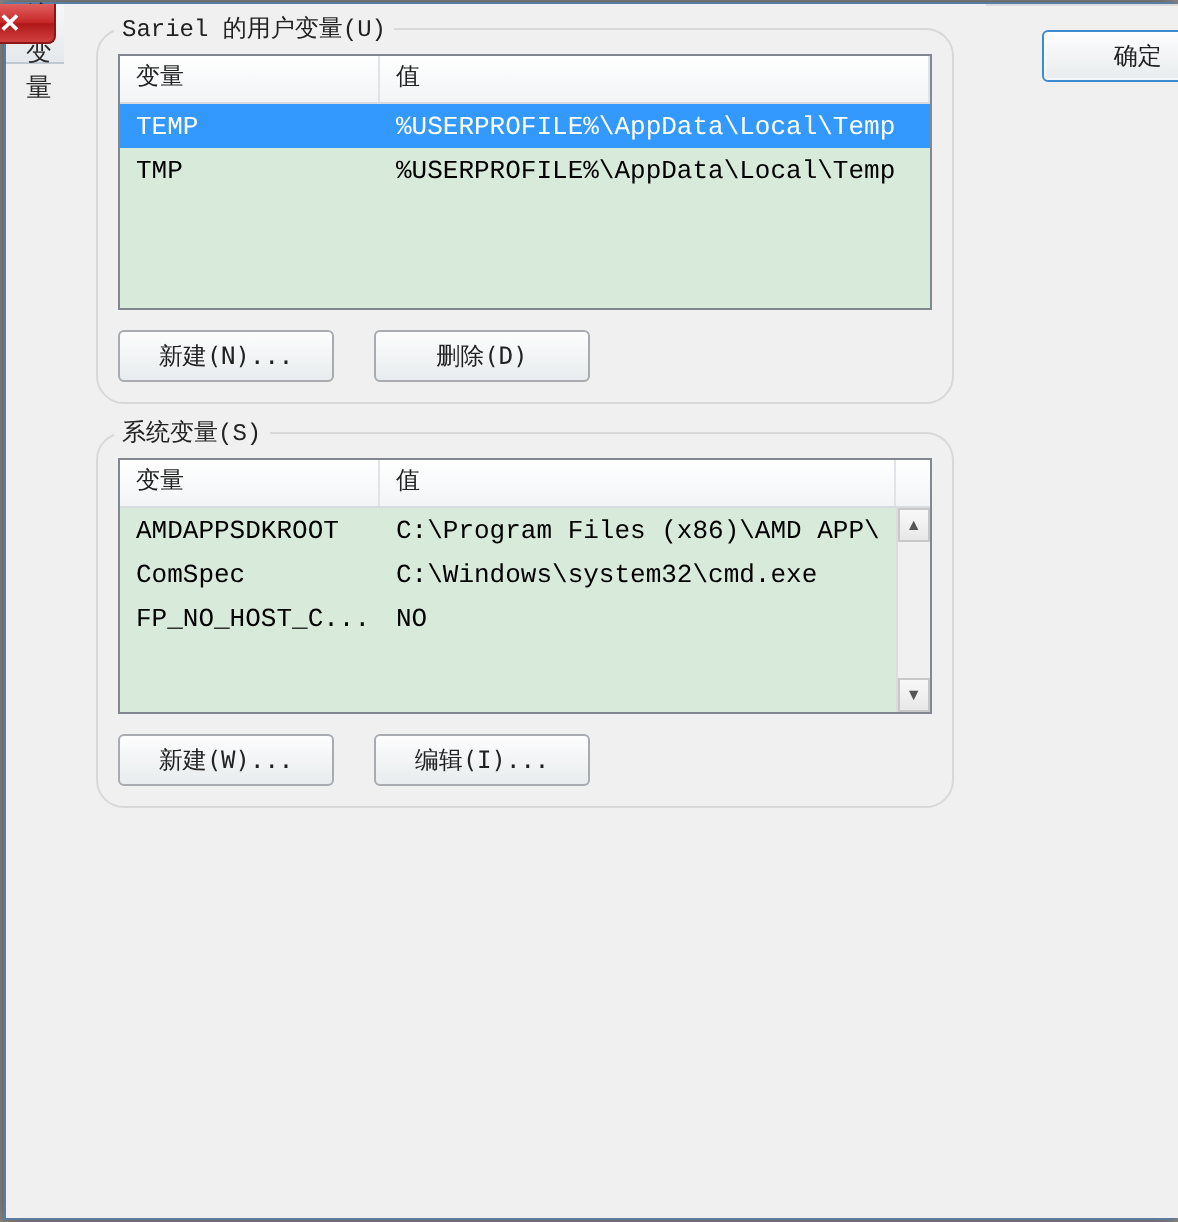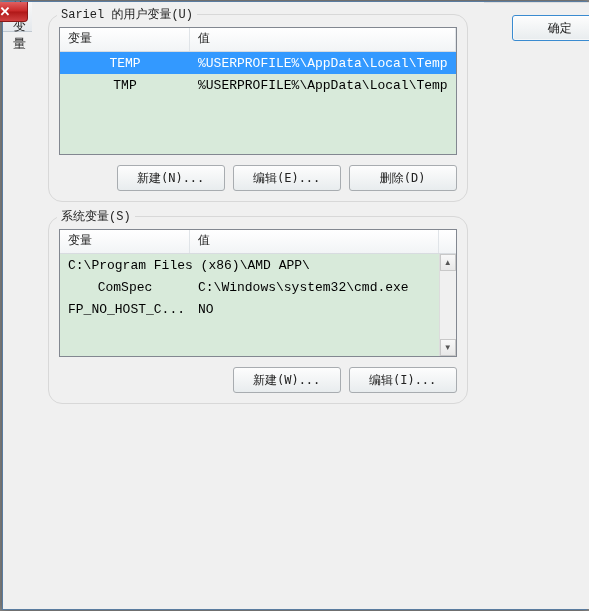--- a/index.html
+++ b/index.html
@@ -126,21 +126,21 @@
     }
     .row.selected {
       background: #3399ff;
       color: #fff;
     }
     .cell {
       padding: 0 8px;
       white-space: nowrap;
       overflow: hidden;
     }
-    .cell.c1 { width: 130px; text-align: center; }
+    .cell.c1 { width: 130px; }
     .cell.c2 { flex: 1; }
     .scrollbar {
       width: 17px;
       background: #f0f0f0;
       border-left: 1px solid #dcdcdc;
       display: flex;
       flex-direction: column;
     }
     .scroll-arrow {
       height: 17px;
@@ -150,22 +150,22 @@
       align-items: center;
       justify-content: center;
       font-size: 8px;
       color: #555;
       cursor: pointer;
     }
     .scroll-track { flex: 1; }
     .btn-row {
       margin-top: 10px;
       display: flex;
-      justify-content: flex-end;
-      gap: 8px;
+      justify-content: flex-start;
+      gap: 20px;
     }
     .btn {
       min-width: 108px;
       height: 26px;
       border: 1px solid #a8acb0;
       border-radius: 3px;
       background: linear-gradient(to bottom, #fdfdfd, #e8ecee);
       font-size: 12px;
       font-family: "SimSun", monospace;
       color: #222;
@@ -219,36 +219,36 @@
             </div>
             <div class="row">
               <div class="cell c1">TMP</div>
               <div class="cell c2">%USERPROFILE%\AppData\Local\Temp</div>
             </div>
           </div>
         </div>
       </div>
       <div class="btn-row">
         <button class="btn">新建(N)...</button>
-        <button class="btn">编辑(E)...</button>
         <button class="btn">删除(D)</button>
       </div>
     </div>
 
     <div class="groupbox">
       <div class="groupbox-label mono">系统变量(S)</div>
       <div class="table-wrap sys">
         <div class="thead">
           <div class="th c1">变量</div>
           <div class="th c2">值</div>
           <div class="th scroll-spacer"></div>
         </div>
         <div class="tbody">
           <div class="rows">
             <div class="row">
+              <div class="cell c1">AMDAPPSDKROOT</div>
               <div class="cell c2">C:\Program Files (x86)\AMD APP\</div>
             </div>
             <div class="row">
               <div class="cell c1">ComSpec</div>
               <div class="cell c2">C:\Windows\system32\cmd.exe</div>
             </div>
             <div class="row">
               <div class="cell c1">FP_NO_HOST_C...</div>
               <div class="cell c2">NO</div>
             </div>

